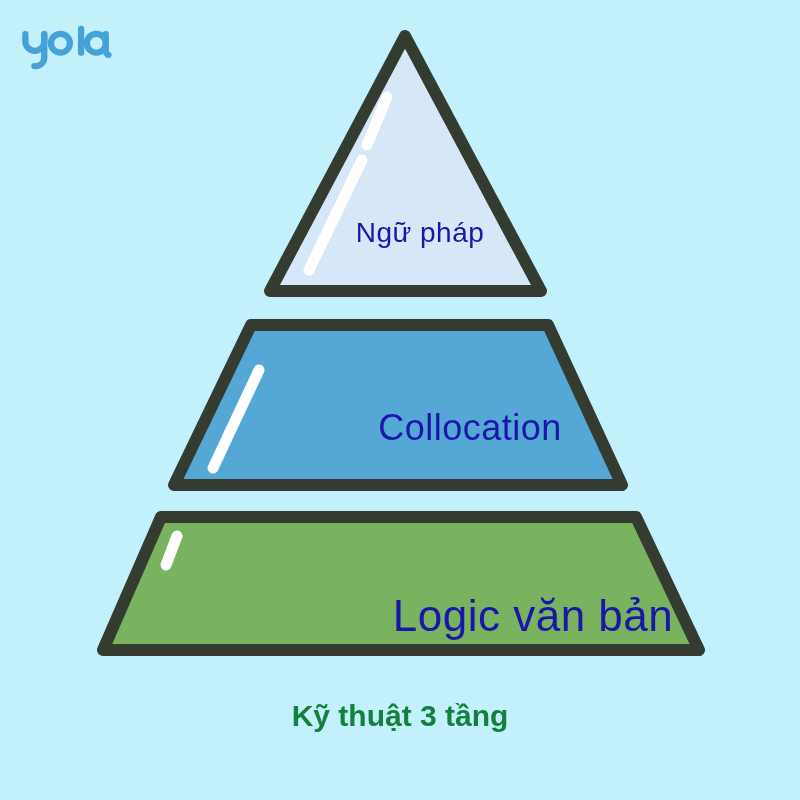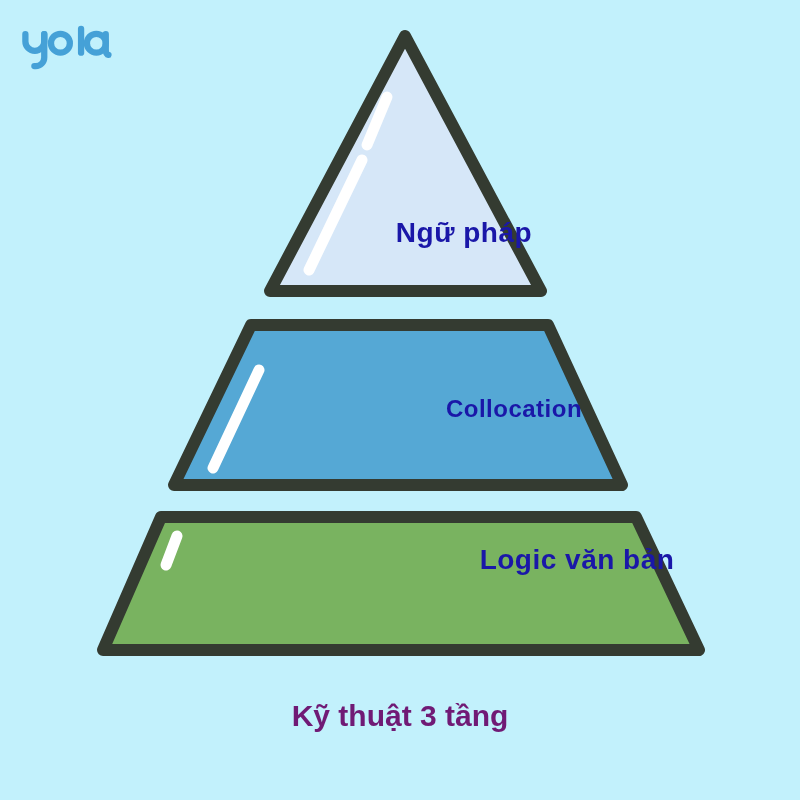--- a/index.html
+++ b/index.html
@@ -30,35 +30,34 @@
   .shine {
     stroke: #ffffff;
     stroke-width: 11;
     stroke-linecap: round;
     fill: none;
   }
   .tier-label {
     position: absolute;
     transform: translate(-50%, -50%);
     color: #1a17a8;
-    font-weight: bold;
+    font-weight: normal;
     white-space: nowrap;
     letter-spacing: 0.5px;
-    margin-left: 44px;
   }
   .label-top    { left: 420px; top: 233px; font-size: 28px; }
-  .label-mid    { left: 470px; top: 409px; font-size: 24px; }
-  .label-bottom { left: 533px; top: 560px; font-size: 28px; }
+  .label-mid    { left: 470px; top: 428px; font-size: 36px; }
+  .label-bottom { left: 533px; top: 616px; font-size: 44px; }
   .caption {
     position: absolute;
     left: 0;
     top: 695px;
     width: 800px;
     text-align: center;
-    color: #701a75;
+    color: #15803d;
     font-weight: bold;
     font-size: 30px;
     line-height: 42px;
   }
 </style>
 </head>
 <body>
 
 <div class="canvas">
 

